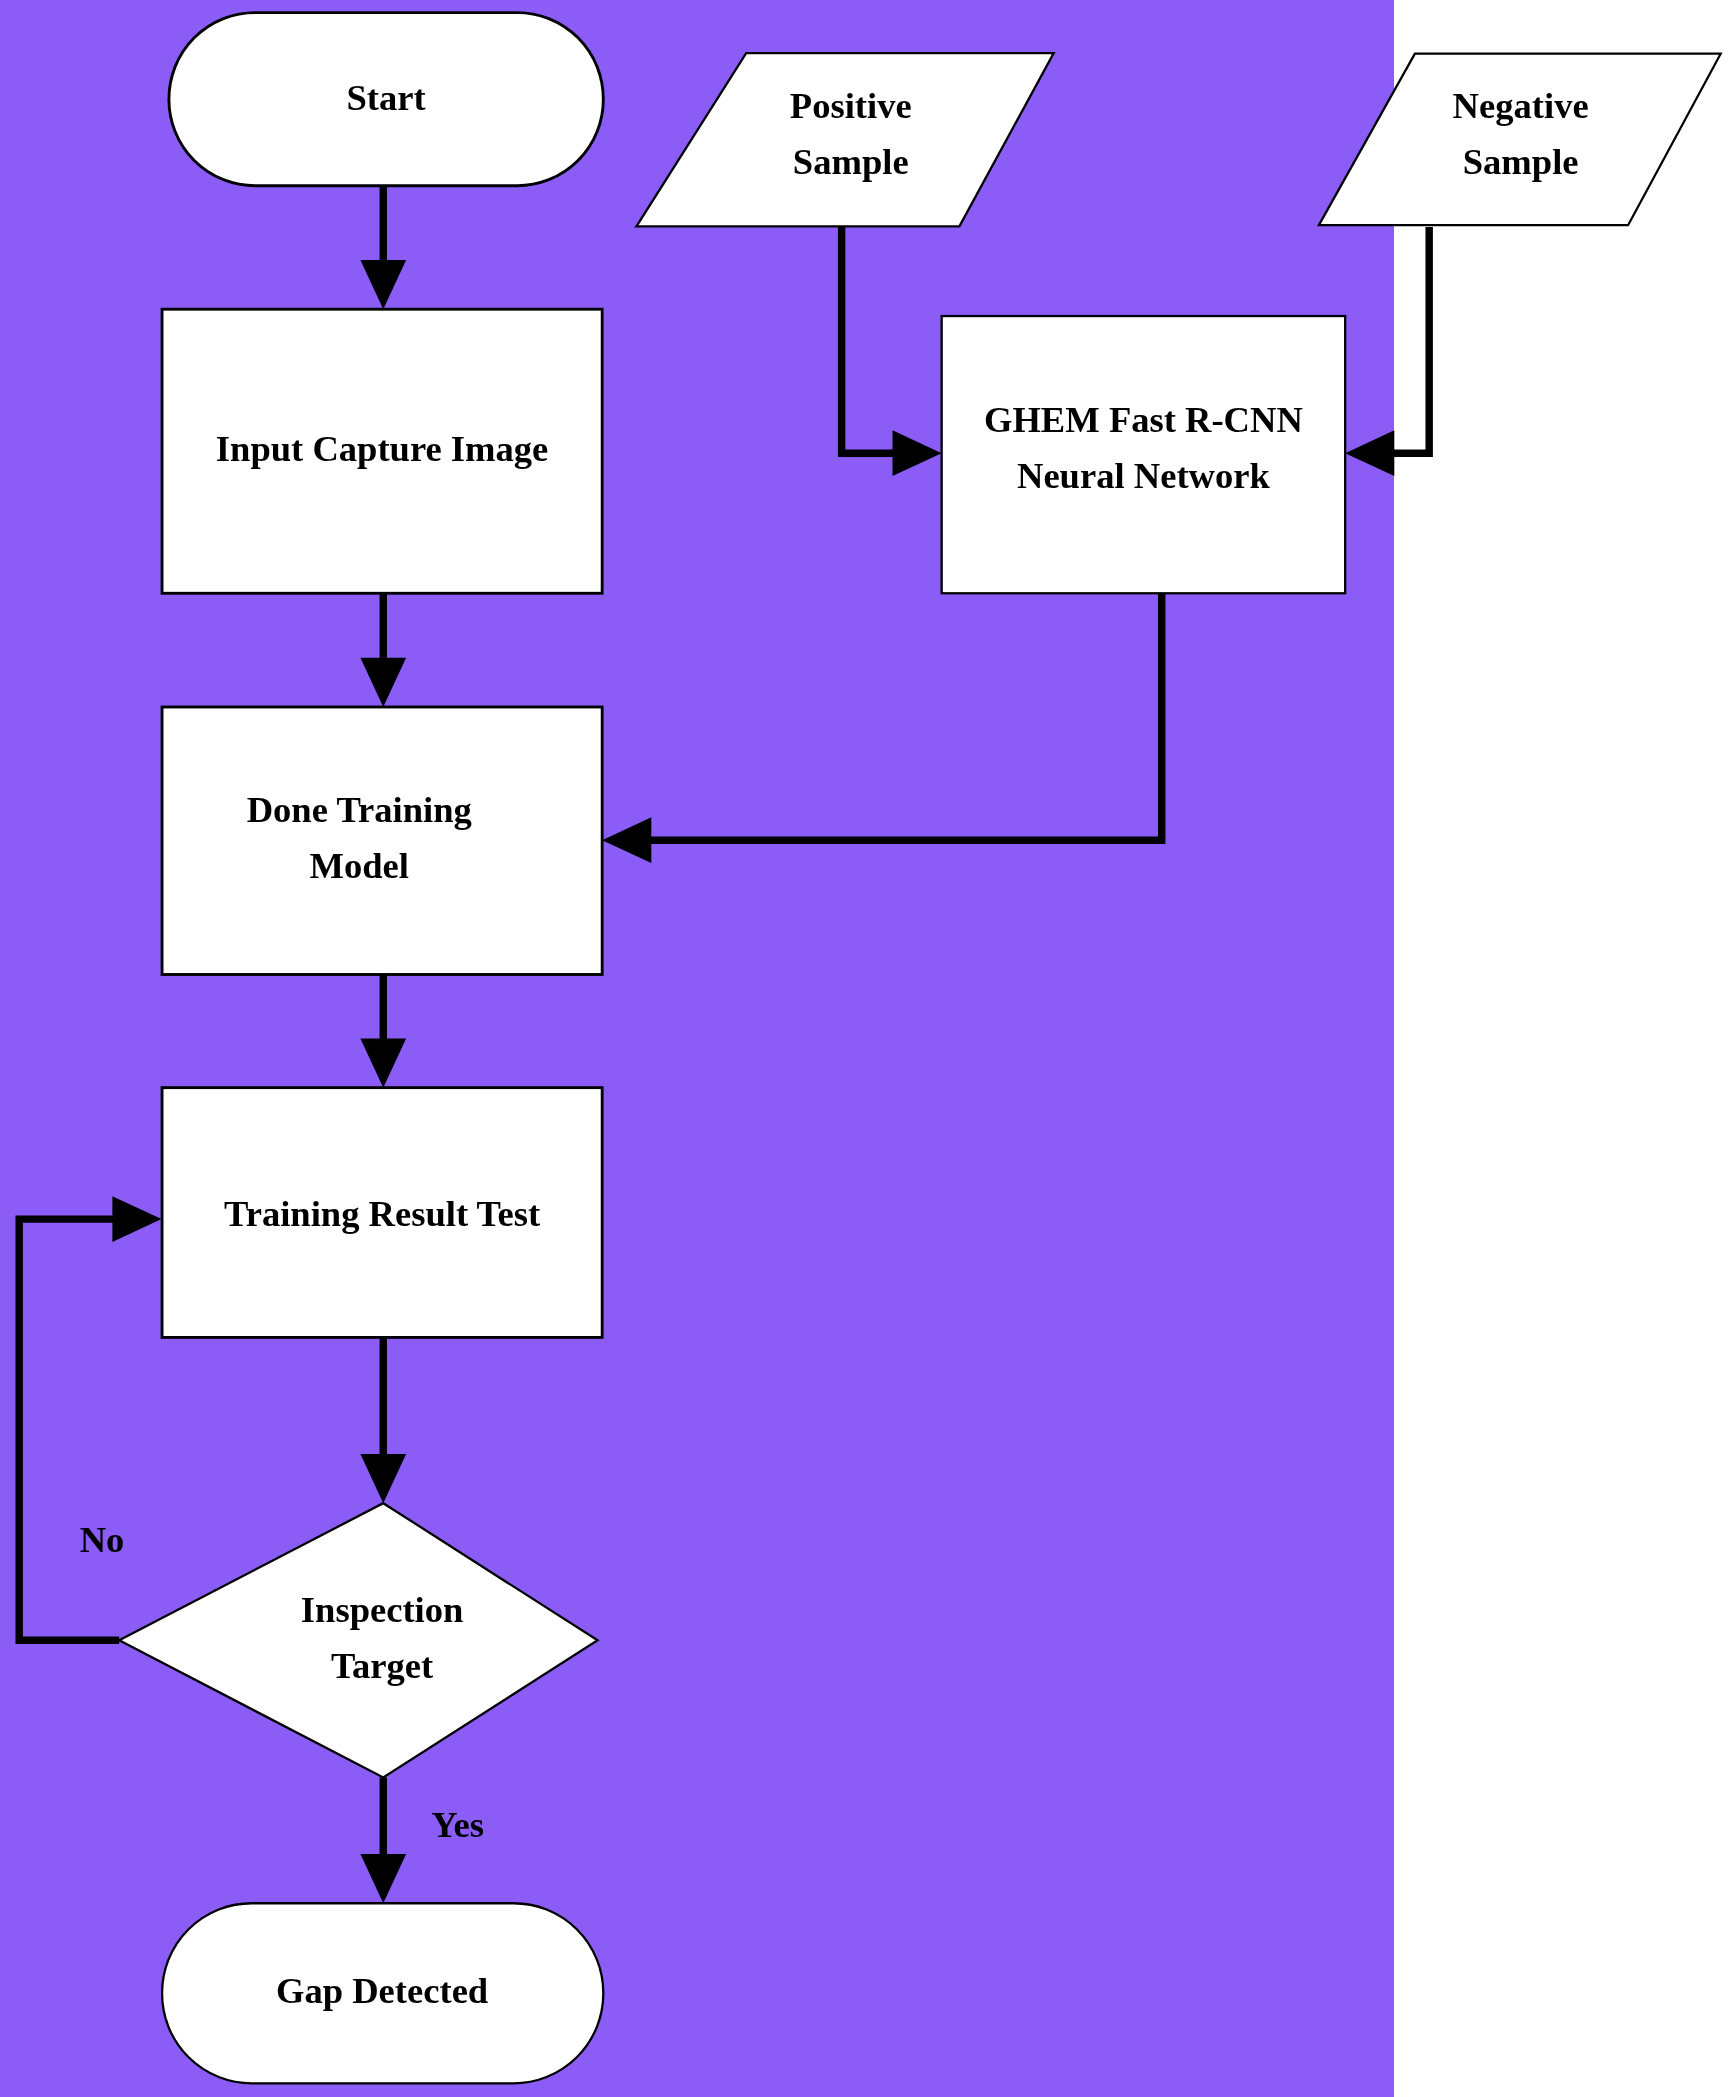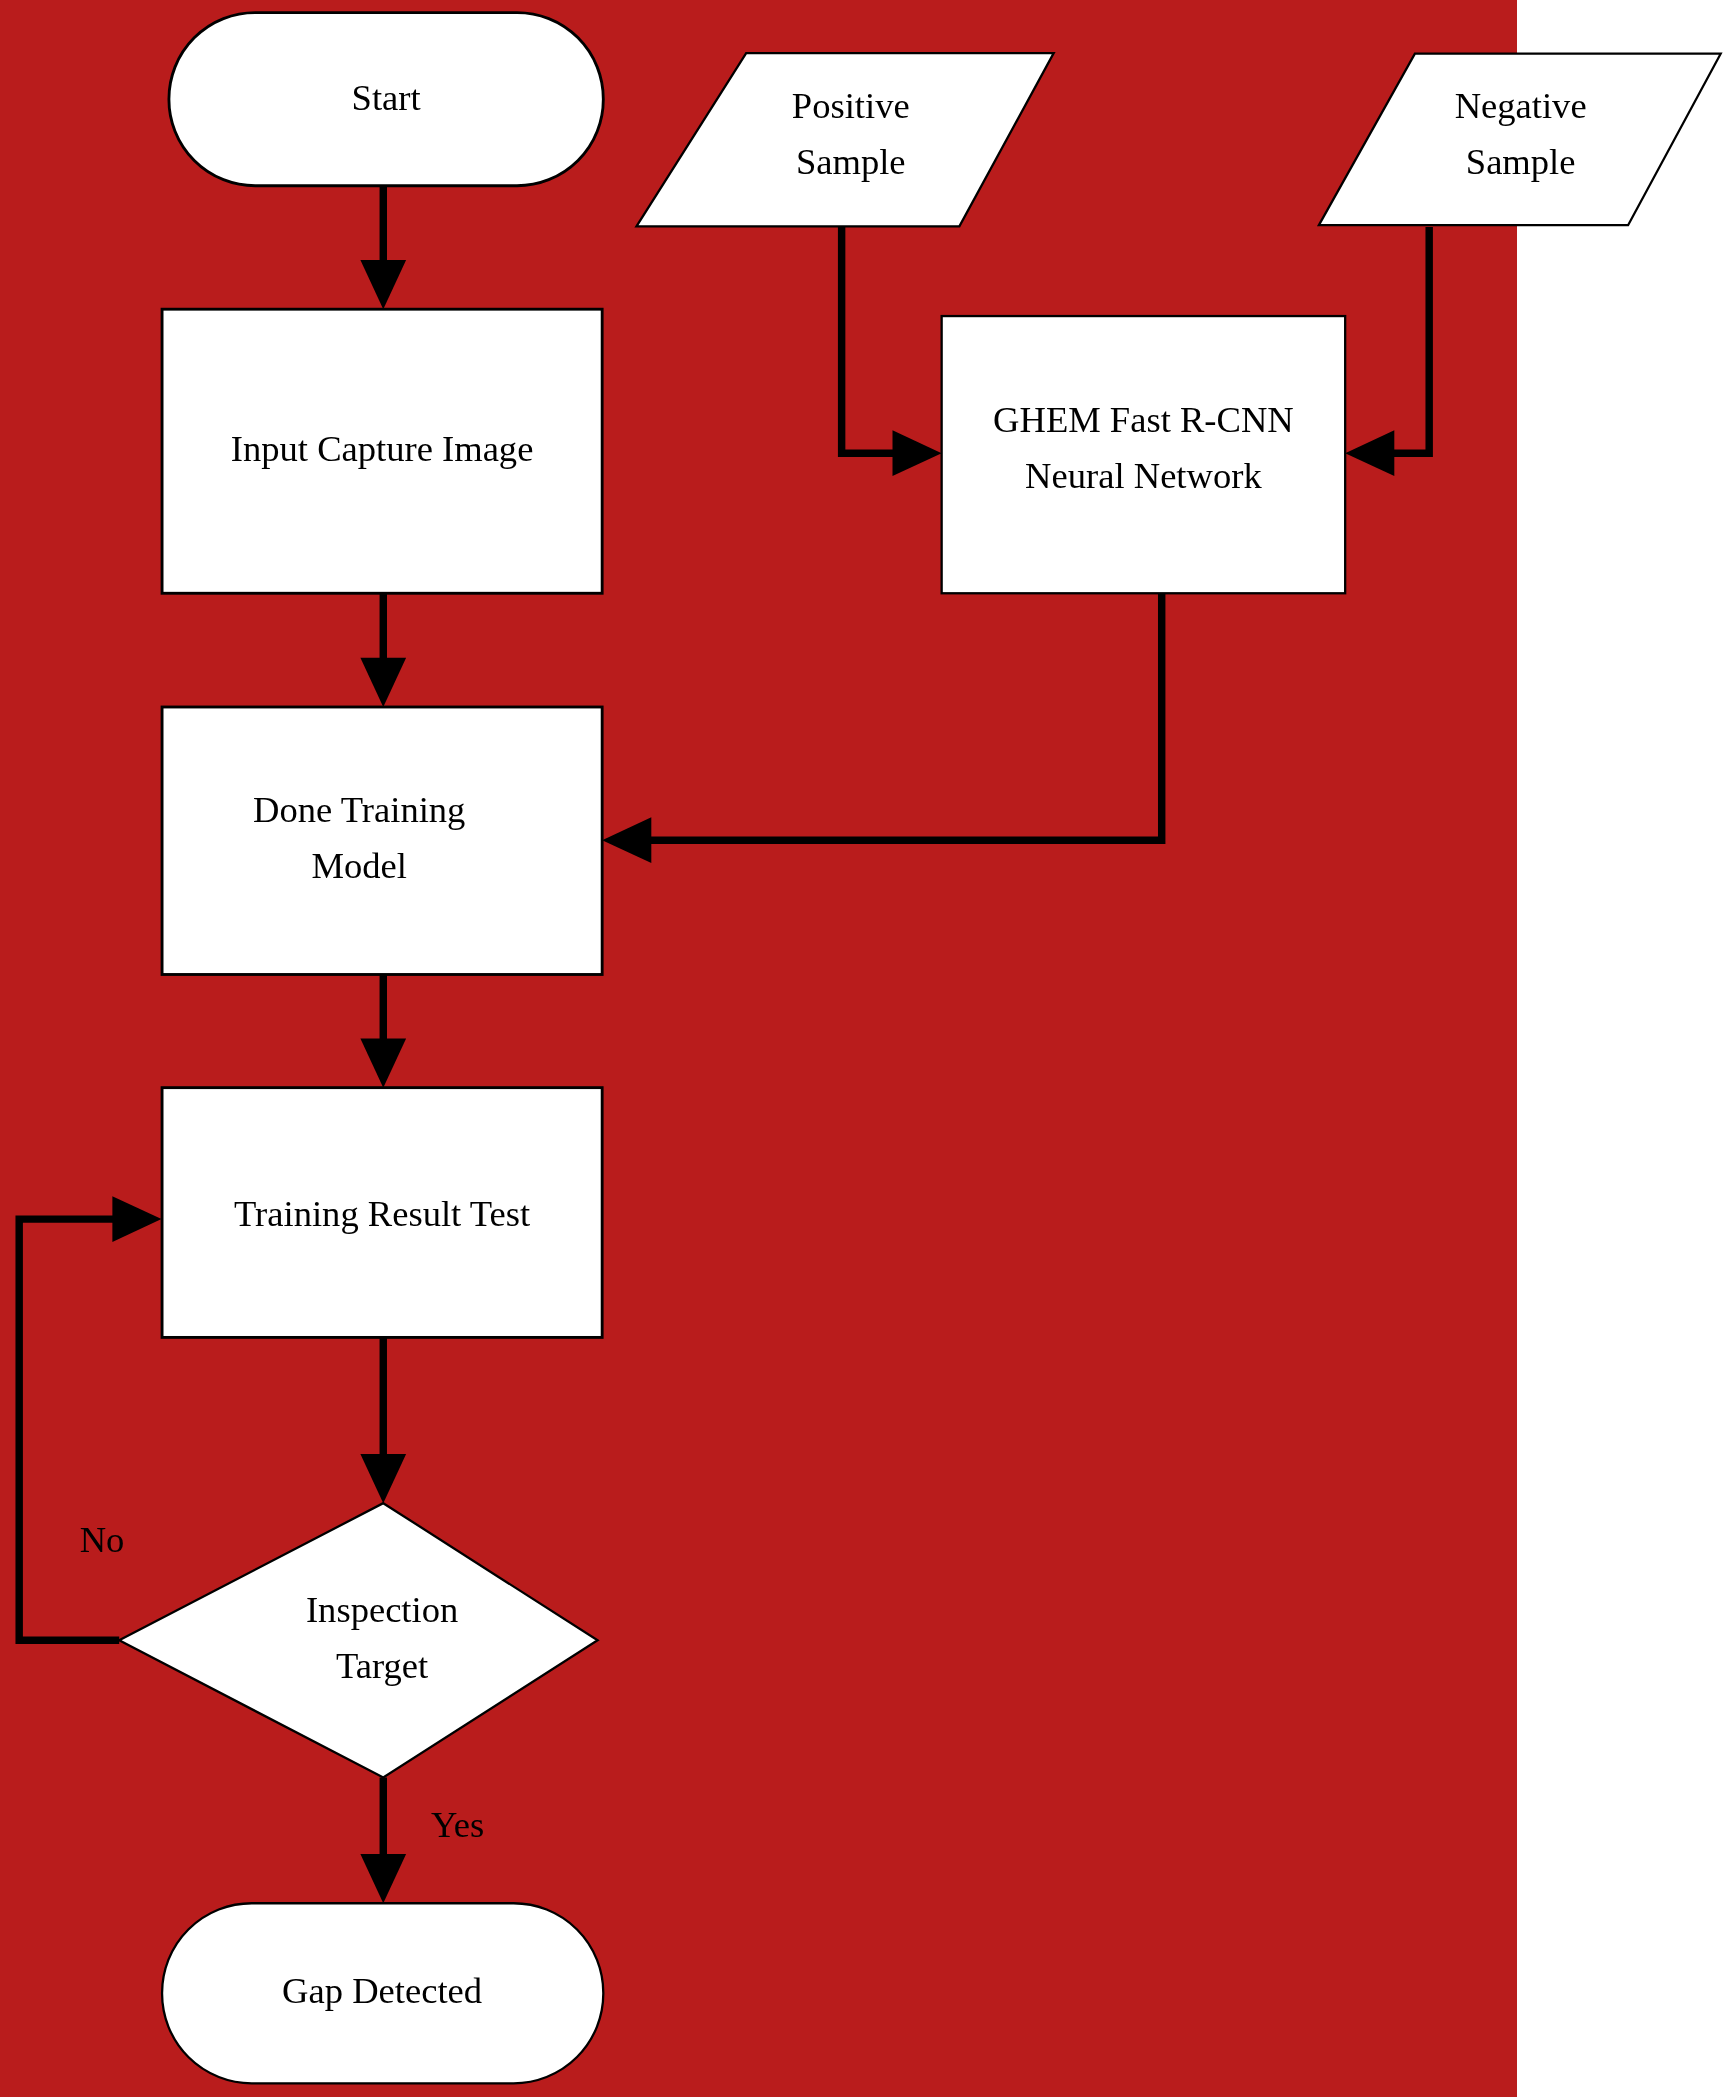--- a/index.html
+++ b/index.html
@@ -8,23 +8,24 @@
     background: #ffffff;
   }
   body {
     width: 1729px;
     height: 2097px;
     font-family: "Liberation Serif", "DejaVu Serif", serif;
     overflow: hidden;
   }
   #flowchart-root {
     position: relative;
-    width: 1517px;
+    width: 1394px;
     height: 2097px;
-    background: #b91c1c;
+    background: #8b5cf6;
+    font-weight: bold;
   }
   svg#flow-svg {
     display: block;
     width: 1729px;
     height: 2097px;
   }
   .node-shape {
     fill: #ffffff;
     stroke: #000000;
     stroke-width: 5;

